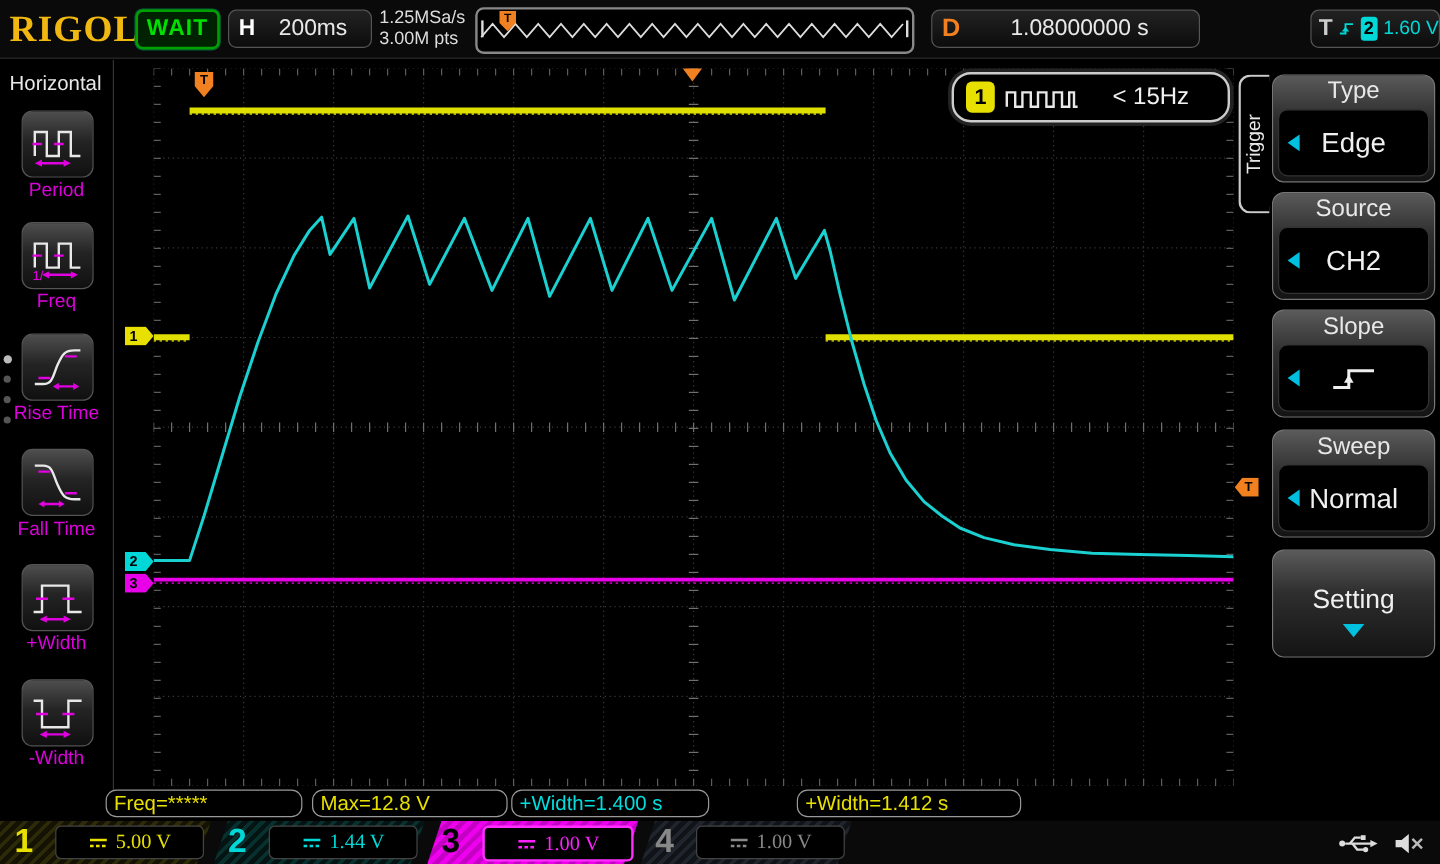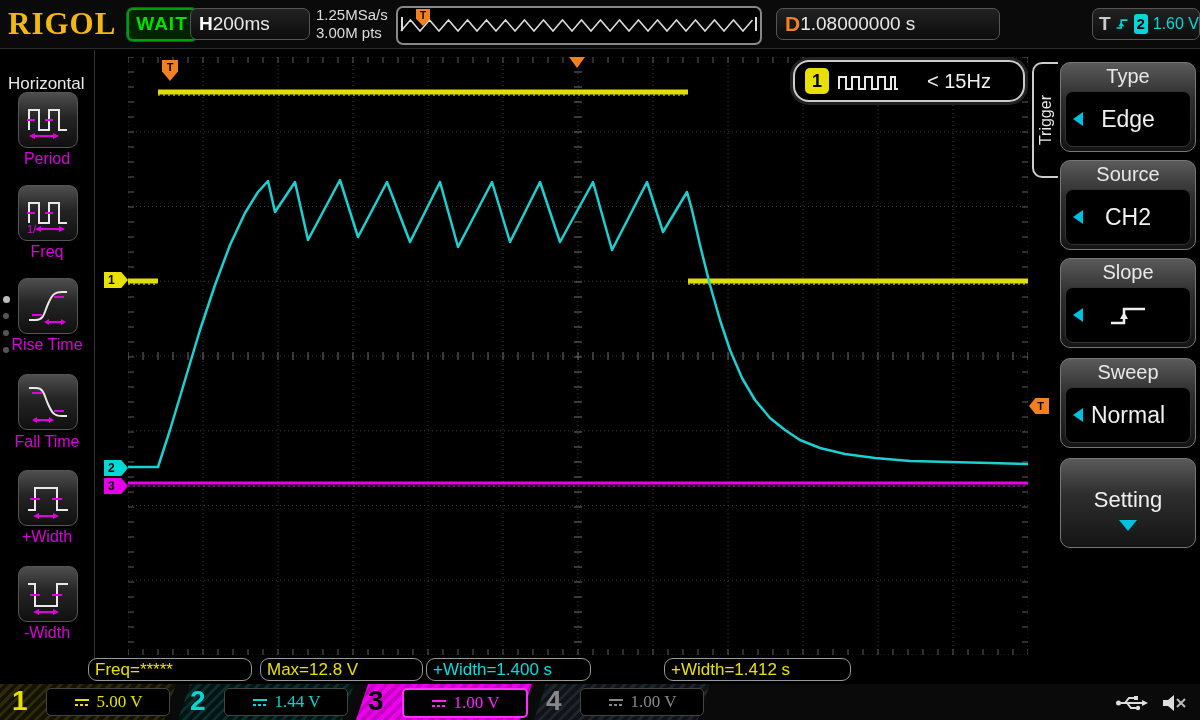--- a/index.html
+++ b/index.html
@@ -2,46 +2,46 @@
 <html><head>
 <meta charset="utf-8">
 <style>
   html,body{margin:0;padding:0;background:#000;}
   .screen{position:relative;width:1200px;height:720px;background:#000;overflow:hidden;
           font-family:"Liberation Sans",sans-serif;-webkit-font-smoothing:antialiased;}
   
   .topbar{position:absolute;left:0;top:0;width:1200px;height:48px;background:#0a0a0a;border-bottom:1px solid #2a2a2a;}
   .logo{position:absolute;left:8px;top:6px;font-family:"Liberation Serif",serif;font-weight:bold;
         font-size:31px;color:#f0b810;letter-spacing:1px;}
-  .wait-box{position:absolute;left:127px;top:8px;width:66px;height:29px;border:2px solid #00a000;
+  .wait-box{position:absolute;left:113px;top:8px;width:66px;height:29px;border:2px solid #00a000;
         border-radius:6px;background:#020;box-shadow:0 0 0 1px #063;color:#00e000;font-weight:bold;
         font-size:19px;text-align:center;line-height:28px;letter-spacing:1px;}
   .pill{position:absolute;top:8px;height:30px;background:linear-gradient(180deg,#222,#0c0c0c);
         border:1px solid #555;border-radius:7px;display:flex;align-items:center;}
   .hbox{left:190px;width:118px;}
   .dbox{left:776px;width:222px;}
   .tbox{left:1092px;width:106px;}
   .pill .tag{font-weight:bold;font-size:19px;margin-left:8px;}
   .hbox .tag{color:#fff;}
   .dbox .tag{color:#f08020;font-size:21px;}
   .tbox .tag{color:#ccc;margin-left:6px;}
-  .pill .val{color:#e8e8e8;font-size:19px;flex:1;}
+  .pill .val{color:#e8e8e8;font-size:19px;flex:1;text-align:center;}
   .tbox .val{color:#00d8d8;font-size:16px;flex:none;margin-left:5px;}
   .rates{position:absolute;left:316px;top:6px;color:#ddd;font-size:15px;line-height:18px;}
   .preview{position:absolute;left:396px;top:6px;width:362px;height:35px;border:2px solid #888;
         border-radius:7px;background:#000;}
   .pv-flag{position:absolute;left:18px;top:1px;width:14px;height:17px;background:#f08020;
         clip-path:polygon(0 0,100% 0,100% 58%,50% 100%,0 58%);color:#000;font-weight:bold;
         font-size:10px;text-align:center;line-height:13px;}
   .pv-bracket{position:absolute;top:9px;width:2px;height:14px;background:#ddd;}
   .t-srcbadge{width:18px;height:20px;background:#00d8d8;border-radius:3px;color:#000;font-weight:bold;
         font-size:15px;text-align:center;line-height:20px;margin-left:5px;}
   
   .left-menu{position:absolute;left:0;top:50px;width:94px;height:630px;border-right:1px solid #333;}
-  .lm-title{position:absolute;left:8px;top:24px;color:#e8e8e8;font-size:17px;}
+  .lm-title{position:absolute;left:8px;top:10px;color:#e8e8e8;font-size:17px;}
   .lm-btn{position:absolute;left:18px;width:58px;height:54px;border:1px solid #555;border-radius:9px;
         background:linear-gradient(180deg,#4e4e4e,#242424 45%,#101010);display:flex;align-items:center;justify-content:center;}
   .lm-label{position:absolute;left:0;width:94px;text-align:center;color:#dd00dd;font-size:16px;}
   .dot{position:absolute;left:3px;width:6px;height:6px;border-radius:50%;background:#555;}
   .dot.on{background:#bbb;width:7px;height:7px;}
   
   .grat{position:absolute;left:128px;top:57px;}
   
   .chtag{position:absolute;width:24px;height:16px;color:#000;font-weight:bold;font-size:12px;
         text-align:left;padding-left:4px;line-height:16px;box-sizing:border-box;

